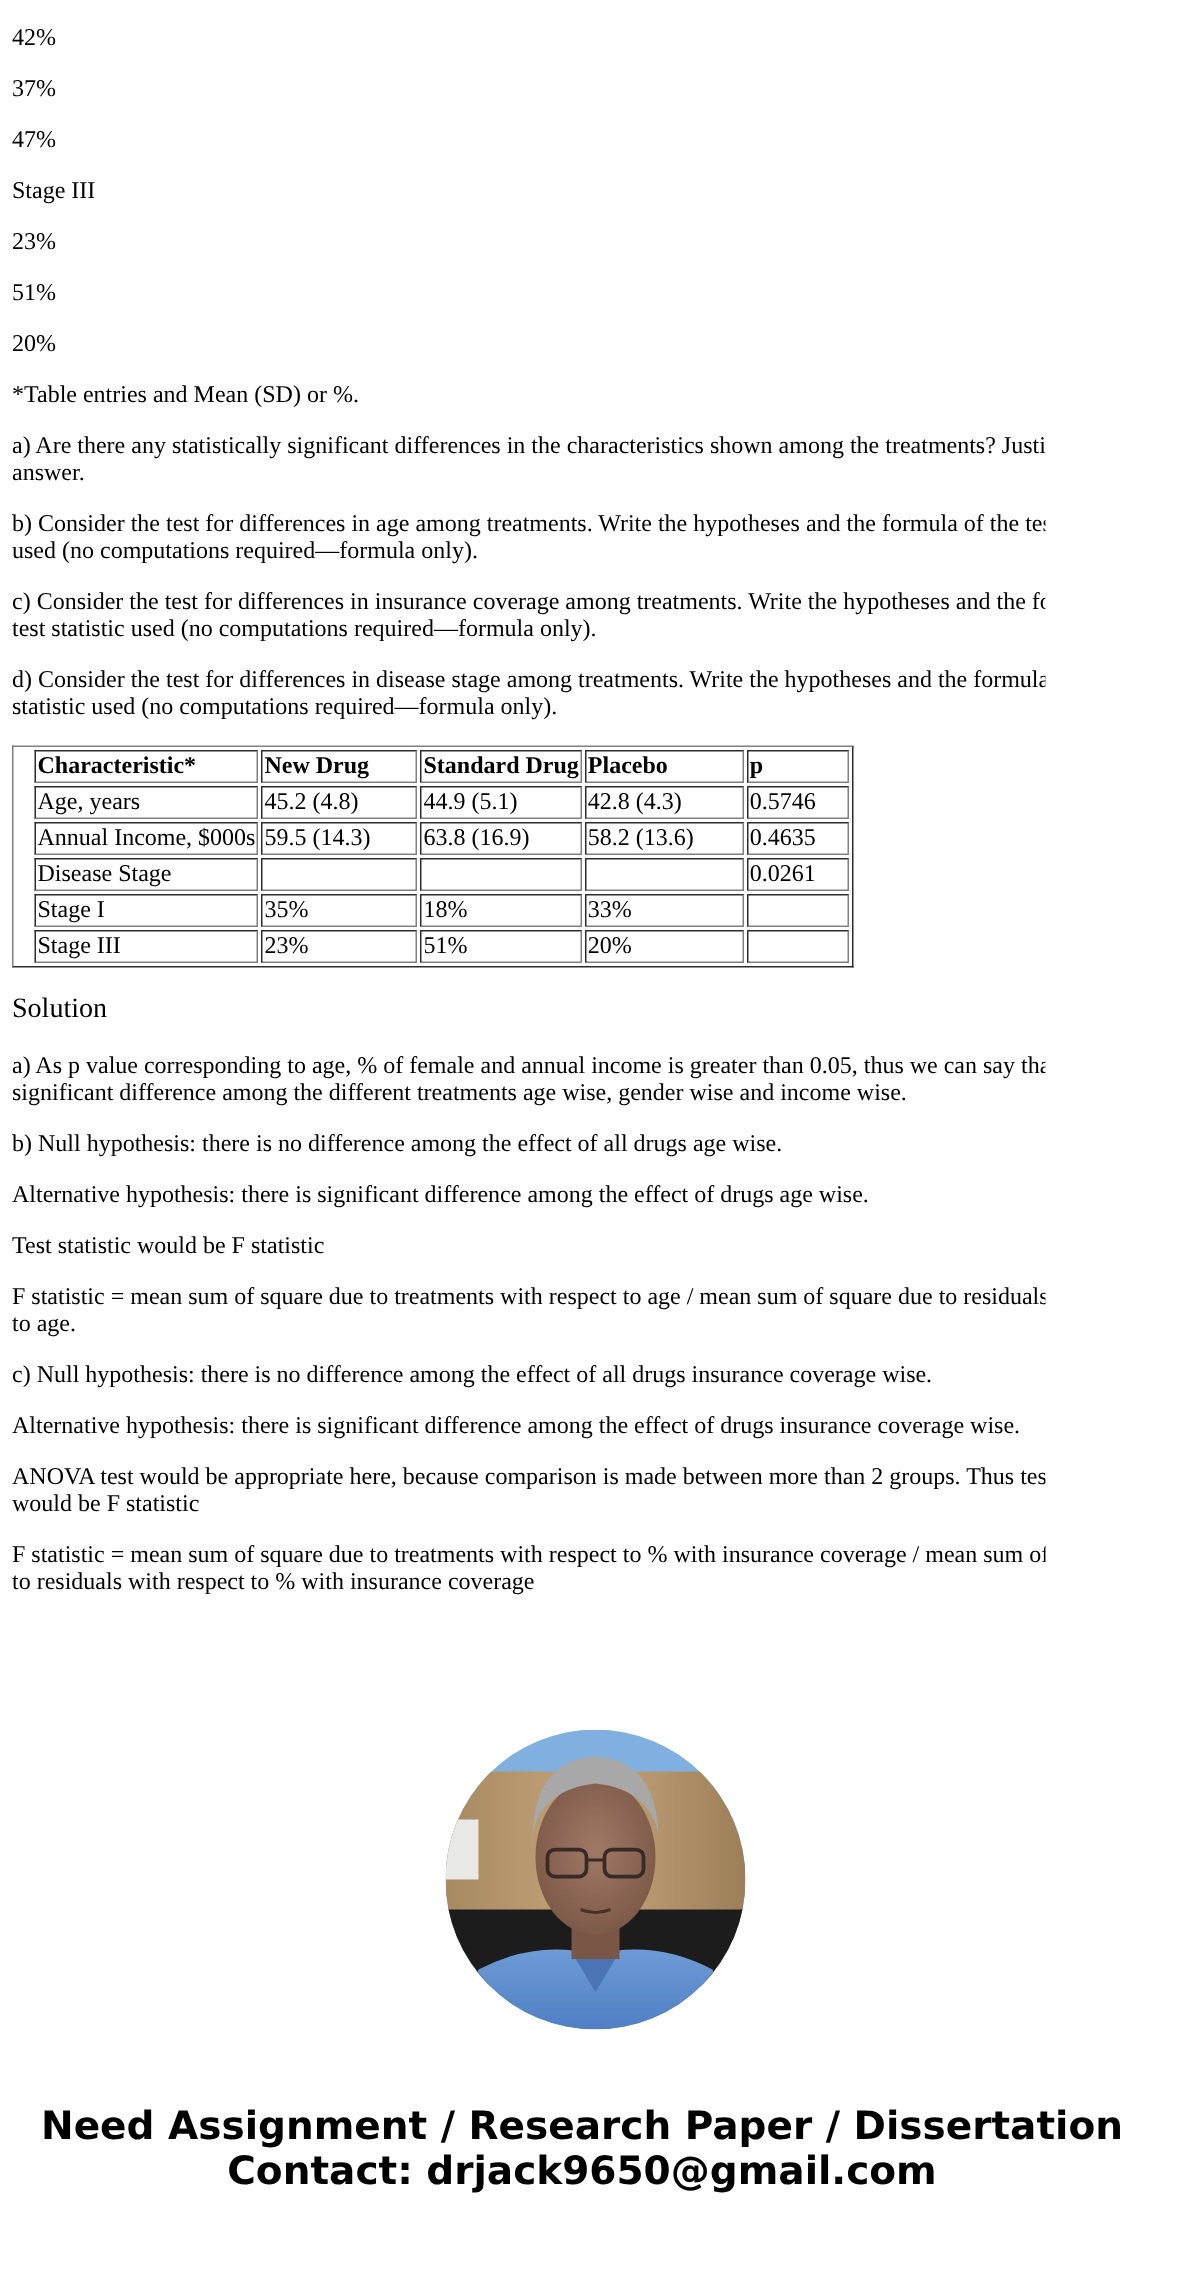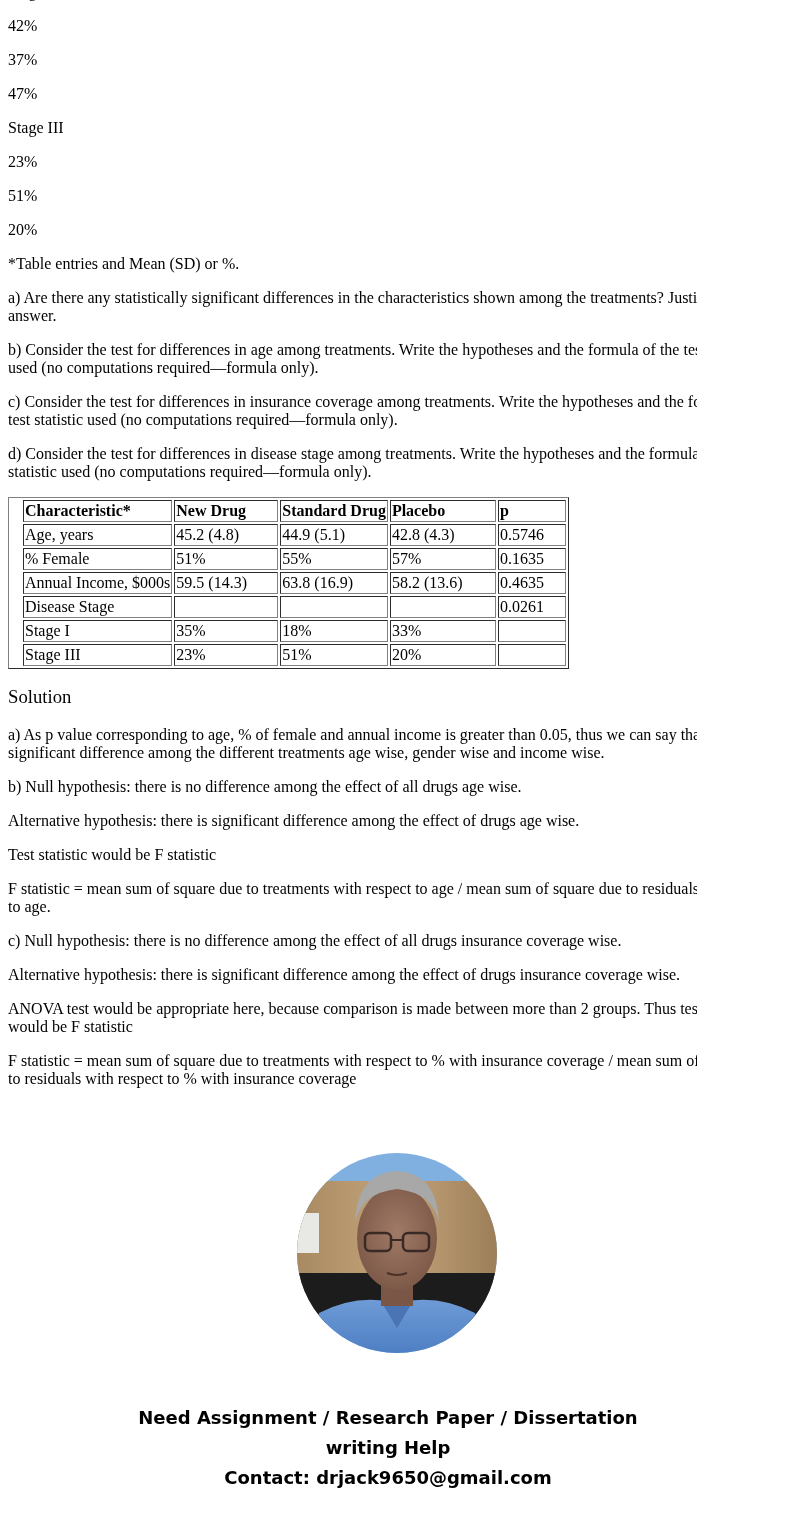--- a/index.html
+++ b/index.html
@@ -72,21 +72,21 @@
       overflow: hidden;
     }
     .footer-cta {
       position: absolute;
       left: 0;
       top: 1403px;
       width: 776px;
       text-align: center;
       font-family: "DejaVu Sans", sans-serif;
       font-weight: bold;
-      font-size: 18px;
+      font-size: 26px;
       line-height: 30px;
       color: #000;
     }
     .footer-cta div { margin: 0; }
   </style>
 </head>
 <body>
 
 <div class="content-viewport">
   <div class="content">
@@ -114,27 +114,20 @@
         <th class="c2">Standard Drug</th>
         <th class="c3">Placebo</th>
         <th class="c4">p</th>
       </tr>
       <tr>
         <td class="c0">Age, years</td>
         <td class="c1">45.2 (4.8)</td>
         <td class="c2">44.9 (5.1)</td>
         <td class="c3">42.8 (4.3)</td>
         <td class="c4">0.5746</td>
-      </tr>
-      <tr>
-        <td class="c0">% Female</td>
-        <td class="c1">51%</td>
-        <td class="c2">55%</td>
-        <td class="c3">57%</td>
-        <td class="c4">0.1635</td>
       </tr>
       <tr>
         <td class="c0">Annual Income, $000s</td>
         <td class="c1">59.5 (14.3)</td>
         <td class="c2">63.8 (16.9)</td>
         <td class="c3">58.2 (13.6)</td>
         <td class="c4">0.4635</td>
       </tr>
       <tr>
         <td class="c0">Disease Stage</td>
@@ -202,15 +195,14 @@
     <path d="M58 70 Q60 20 100 18 Q140 20 142 70 Q136 40 100 36 Q64 40 58 70 Z" fill="#a8a8a8"></path>
     <rect x="68" y="80" width="26" height="18" rx="5" fill="none" stroke="#3a2a24" stroke-width="2.5"></rect>
     <rect x="106" y="80" width="26" height="18" rx="5" fill="none" stroke="#3a2a24" stroke-width="2.5"></rect>
     <line x1="94" y1="87" x2="106" y2="87" stroke="#3a2a24" stroke-width="2"></line>
     <path d="M90 120 Q100 124 110 120" stroke="#4a3028" stroke-width="2" fill="none"></path>
   </svg>
 </div>
 
 <div class="footer-cta">
   <div>Need Assignment / Research Paper / Dissertation</div>
-  <div>writing Help</div>
   <div>Contact: drjack9650@gmail.com</div>
 </div>
 
 </body></html>

